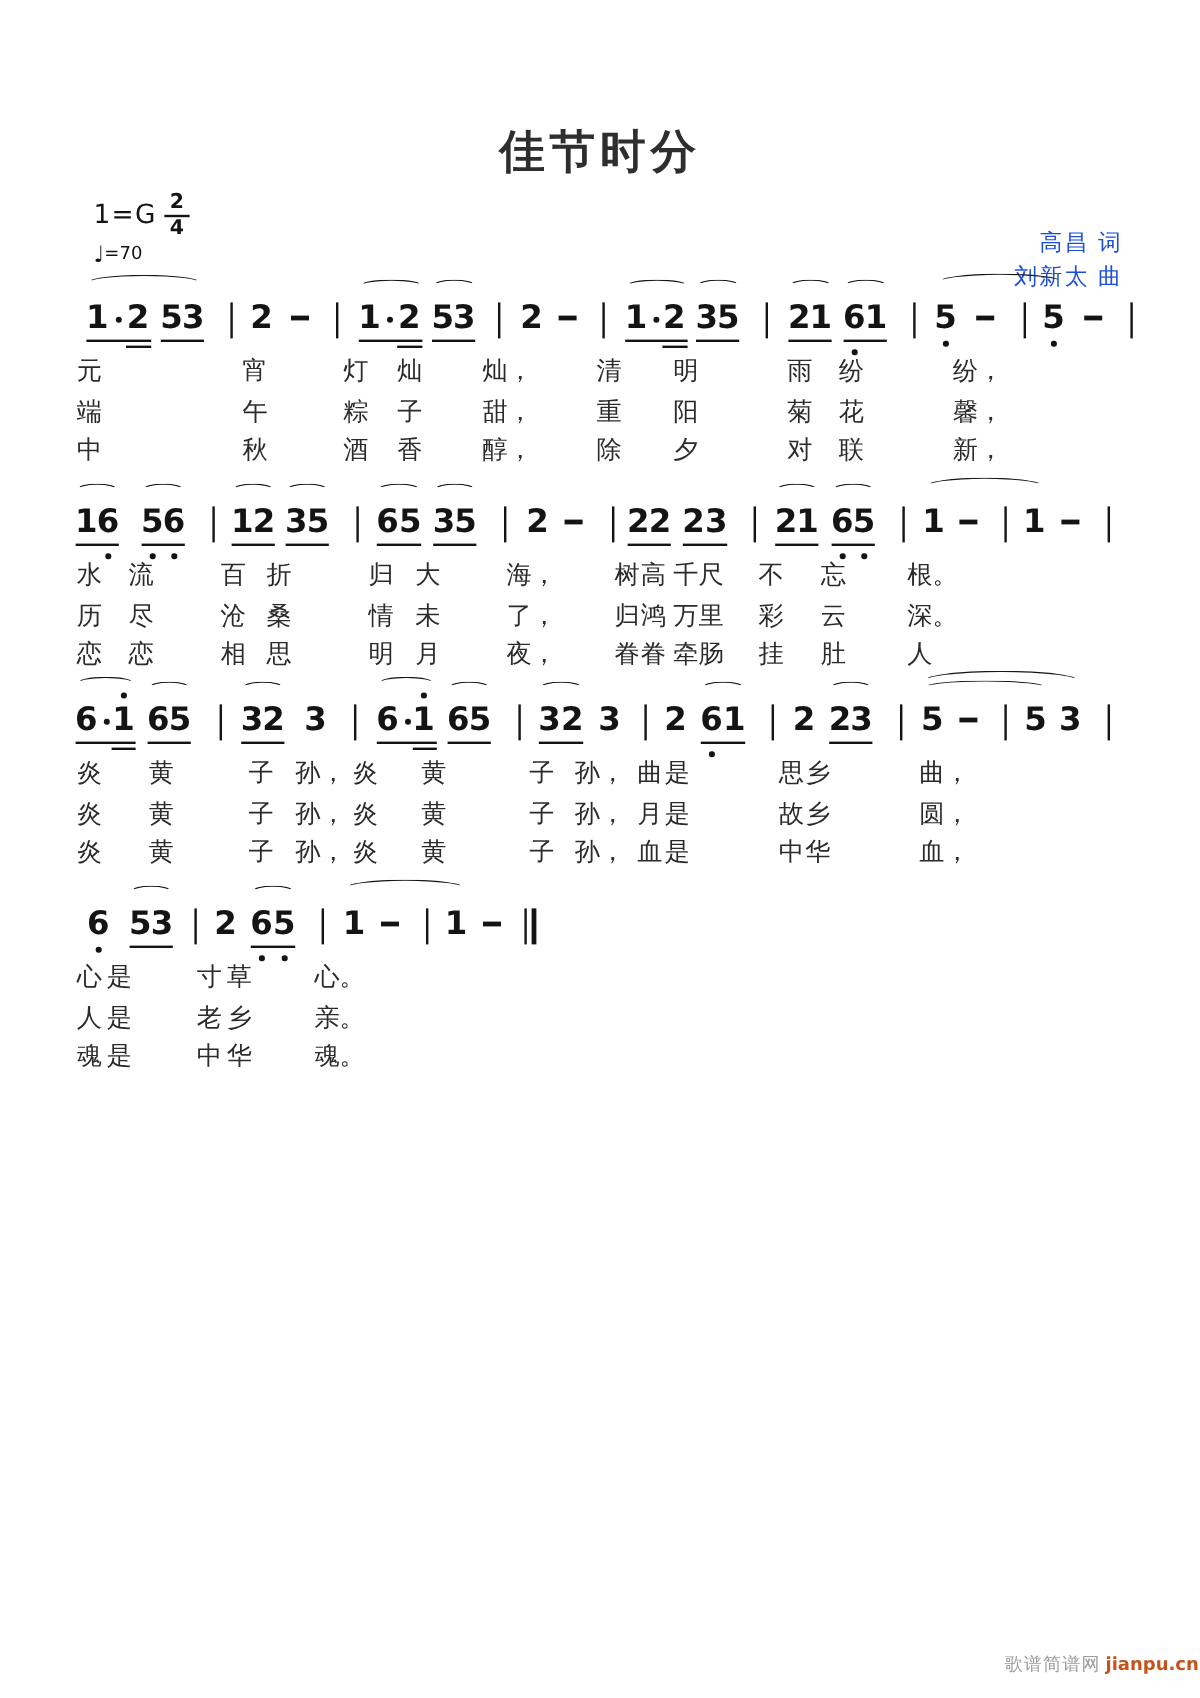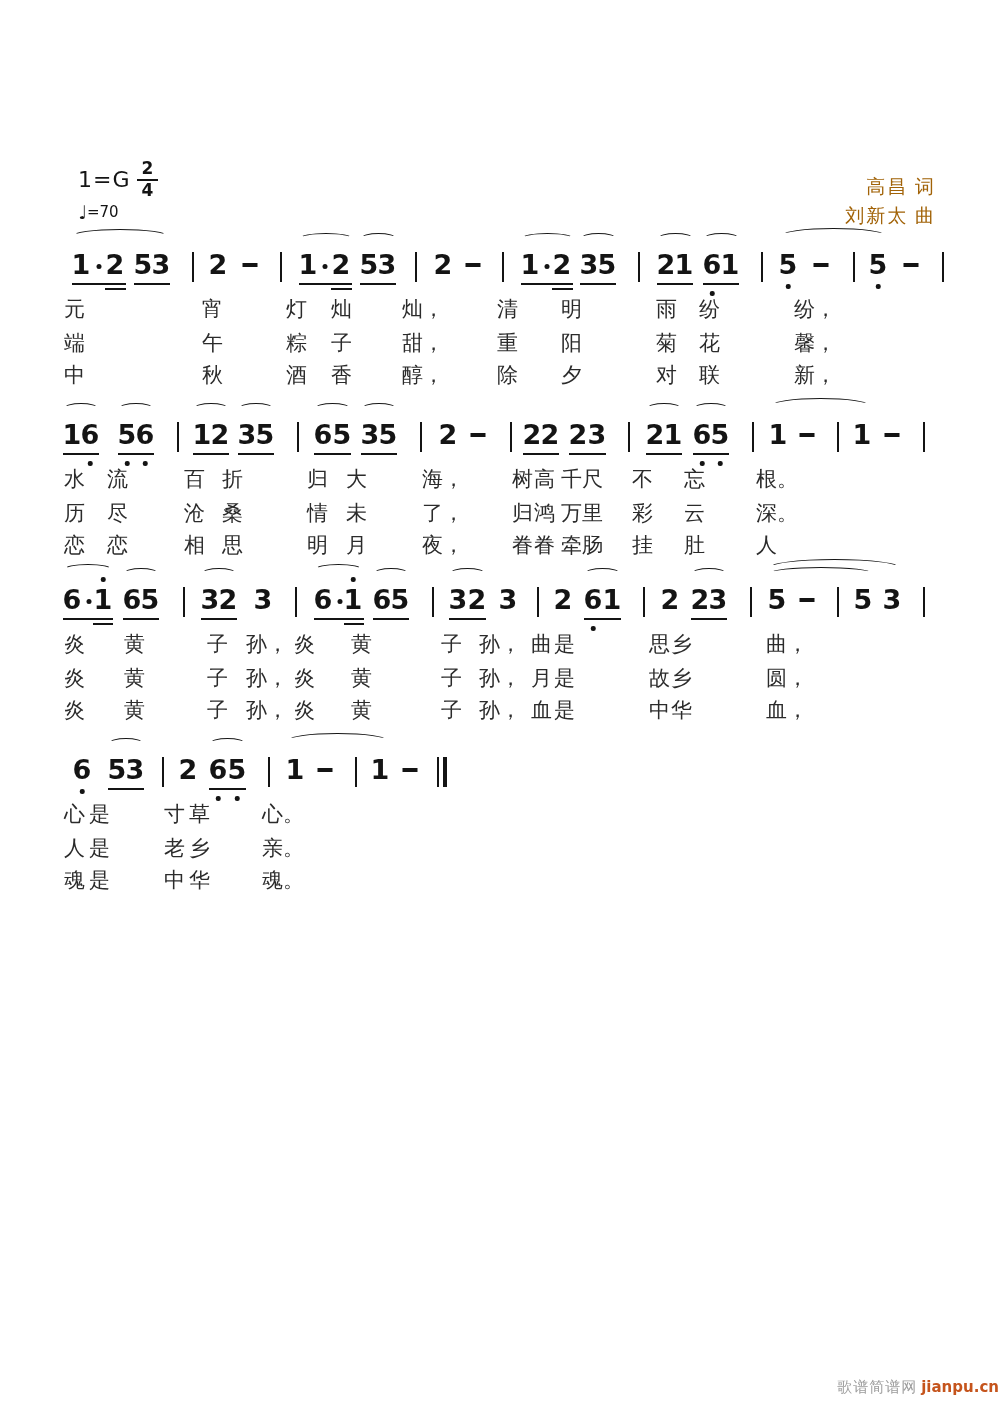--- a/index.html
+++ b/index.html
@@ -8,22 +8,22 @@
   .title{position:absolute;left:0;top:101px;width:100%;text-align:center;margin:0;
          font:700 38px "Liberation Sans",sans-serif;letter-spacing:4px;color:#2e2e2e;}
   .keysig{position:absolute;left:78px;top:160px;display:flex;align-items:center;
           font:400 22px "DejaVu Sans",sans-serif;color:#141414;letter-spacing:1px;}
   .meter{display:inline-flex;flex-direction:column;align-items:center;margin-left:7px;
          font:700 17px "DejaVu Sans",sans-serif;line-height:1.05;color:#141414;}
   .mnum{border-bottom:2px solid #141414;padding:0 4px 1px;}
   .mden{padding-top:1px;}
   .tempo{position:absolute;left:78px;top:201px;color:#141414;font:400 15px "DejaVu Sans",sans-serif;}
   .tempo .tnote{font-size:19px;vertical-align:-2px;}
-  .credits{position:absolute;right:64px;top:172px;text-align:right;
-           font:400 19px "Liberation Serif","DejaVu Serif",serif;color:#a16207;
+  .credits{position:absolute;right:64px;top:188px;text-align:right;
+           font:400 19px "Liberation Serif","DejaVu Serif",serif;color:#1d4ed8;
            line-height:29px;letter-spacing:2px;}
   .score{position:absolute;left:0;top:0;width:100%;height:100%;}
   .system{position:absolute;left:0;width:100%;height:160px;}
   .system div{position:absolute;}
   .g{transform:translateX(-50%);font:700 27px "DejaVu Sans",sans-serif;color:#141414;
      line-height:30px;top:0;}
   .dotafter{width:5px;height:5px;border-radius:50%;background:#141414;top:14px;transform:translateX(-50%);}
   .odot{width:4.5px;height:4.5px;border-radius:50%;background:#141414;transform:translateX(-50%);}
   .beam{top:33px;height:2.4px;background:#141414;}
   .beam2{top:38px !important;}
@@ -33,20 +33,21 @@
   .slur{border:1.5px solid transparent;border-top-color:#161616;border-radius:50%;box-sizing:border-box;}
   .syl{font:400 21px "Liberation Serif","DejaVu Serif",serif;color:#2b2b2b;white-space:nowrap;}
   .footer{position:absolute;right:1px;top:1378px;font:400 15px "Liberation Serif","DejaVu Serif",serif;}
   .fname{color:#9c9c9c;letter-spacing:1px;}
   .furl{color:#c5541c;font:700 15px "DejaVu Sans",sans-serif;margin-left:4px;}
 </style>
 </head>
 <body>
 
 <div class="page">
+  <h1 class="title">佳节时分</h1>
 
   <div class="keysig">
     <span>1=G</span>
     <span class="meter">
       <span class="mnum">2</span>
       <span class="mden">4</span>
     </span>
   </div>
 
   <div class="tempo">

